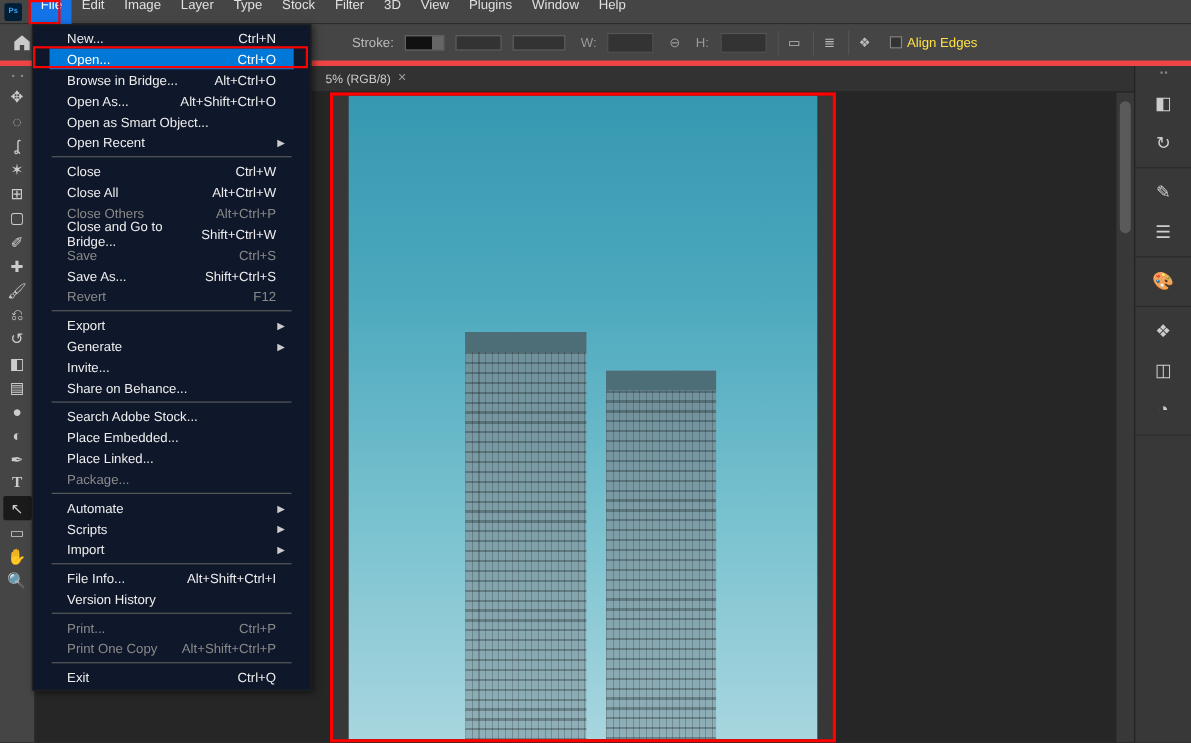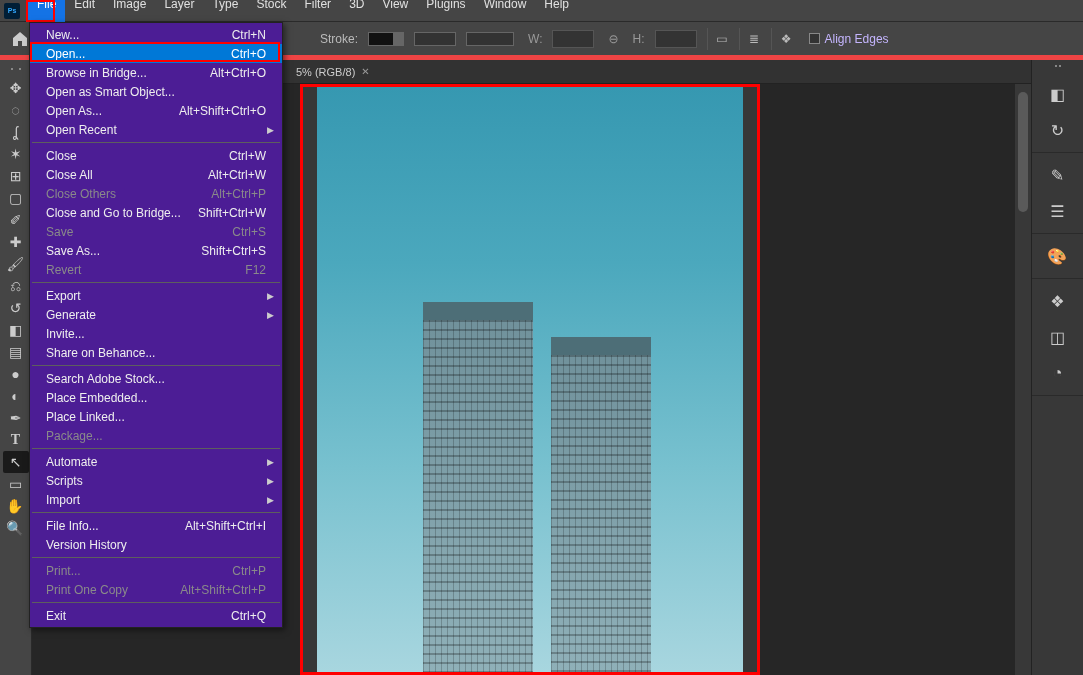--- a/index.html
+++ b/index.html
@@ -13,21 +13,21 @@
 
   .options-bar { height: 38px; background: #454545; display: flex; align-items: center; padding: 0 10px; gap: 10px; border-bottom: 5px solid #ef4444; position: relative; }
   .home-btn { width: 20px; height: 18px; color:#ccc; display:flex; align-items:center; justify-content:center;}
   .stroke-label { margin-left: 280px; color:#bbb;}
   .swatch { width: 36px; height: 14px; border: 1px solid #666; background: linear-gradient(90deg,#111 70%, #666 70%); }
   .swatch2 { width: 42px; height: 14px; border: 1px solid #666; background:#333; }
   .dash { width: 48px; height: 14px; border: 1px solid #666; background:#333;}
   .dim-label { color:#999; margin-left:4px;}
   .dim-input { width: 42px; height: 18px; background:#333; border:1px solid #555;}
   .small-icon-btn { width: 22px; height: 22px; display:flex; align-items:center; justify-content:center; color:#bbb; border-left:1px solid #555; padding-left:8px;}
-  .checkbox-row { display:flex; align-items:center; gap:5px; color:#c4b5fd; margin-left:6px;}
+  .checkbox-row { display:flex; align-items:center; gap:5px; color:#fde047; margin-left:6px;}
   .checkbox-box { width:11px; height:11px; border:1px solid #888; background:#333;}
   .right-opts { position:absolute; right:10px; display:flex; align-items:center; gap:10px;}
   .gear-icon { color:#ccc;}
 
   .toolbar-left { position: absolute; top: 60px; left: 0; width: 32px; bottom: 0; background: #454545; display: flex; flex-direction: column; align-items: center; padding-top: 8px; gap: 3px; border-right:1px solid #2a2a2a;}
   .tool-btn { width: 26px; height: 22px; display:flex; align-items:center; justify-content:center; color:#ccc; font-size:14px; position:relative;}
   .tool-btn.active { background:#1a1a1a; border-radius:2px;}
   .tool-handle { width:10px; display:flex; justify-content:space-between; margin-bottom:4px;}
   .tool-handle span{ width:2px;height:2px;background:#888;}
 
@@ -48,21 +48,21 @@
   .building::before { content:""; position:absolute; inset:0; background:repeating-linear-gradient(to bottom, rgba(0,0,0,.25) 0 2px, transparent 2px 9px), repeating-linear-gradient(to right, rgba(0,0,0,.2) 0 1px, transparent 1px 6px);}
   .building-top { position:absolute; top:0; left:0; right:0; height:18px; background:#4d6e77;}
 
   .right-rail { position:absolute; top:60px; right:0; width:52px; bottom:0; background:#383838; border-left:1px solid #222;}
   .rail-handle { height:12px; display:flex; justify-content:center; align-items:center; gap:2px;}
   .rail-handle span{ width:2px;height:2px;background:#888;}
   .rail-group { display:flex; flex-direction:column; gap:4px; padding:6px 0; border-bottom:1px solid #2a2a2a; align-items:center;}
   .rail-btn { width:40px; height:32px; display:flex; align-items:center; justify-content:center; color:#ccc; font-size:16px;}
 
   
-  .dropdown { position:absolute; top:22px; left:29px; width:254px; background:#4c1d95; border:1px solid #222; box-shadow:2px 2px 6px rgba(0,0,0,.5); z-index:200; padding:2px 0;}
+  .dropdown { position:absolute; top:22px; left:29px; width:254px; background:#0f172a; border:1px solid #222; box-shadow:2px 2px 6px rgba(0,0,0,.5); z-index:200; padding:2px 15px;}
   .menu-row { height:19px; padding:0 16px; display:flex; align-items:center; justify-content:space-between; color:#eee; font-size:12px; position:relative;}
   .menu-row.highlighted { background:#0078d7; color:#fff;gap:31px;}
   .menu-row.disabled { color:#8a8a8a;}
   .menu-sep { height:1px; background:#5e5e5e; margin:3px 2px;}
   .menu-arrow { position:absolute; right:8px; font-size:9px; color:#ccc;}
   .open-highlight { position:absolute; top:23px; left:30px; width:250px; height:20px; border:2px solid #ff0000; pointer-events:none; z-index:300;}
 
 </style>
 </head>
 <body>
@@ -195,27 +195,27 @@
     </div>
     <div class="menu-row highlighted">
       <span>Open...</span>
       <span>Ctrl+O</span>
     </div>
     <div class="menu-row">
       <span>Browse in Bridge...</span>
       <span>Alt+Ctrl+O</span>
     </div>
     <div class="menu-row">
-      <span>Open as Smart Object...</span>
-    </div>
-    <div class="menu-row">
       <span>Open As...</span>
       <span>Alt+Shift+Ctrl+O</span>
     </div>
     <div class="menu-row">
+      <span>Open as Smart Object...</span>
+    </div>
+    <div class="menu-row">
       <span>Open Recent</span>
       <span class="menu-arrow">▶</span>
     </div>
     <div class="menu-sep"></div>
     <div class="menu-row">
       <span>Close</span>
       <span>Ctrl+W</span>
     </div>
     <div class="menu-row">
       <span>Close All</span>

